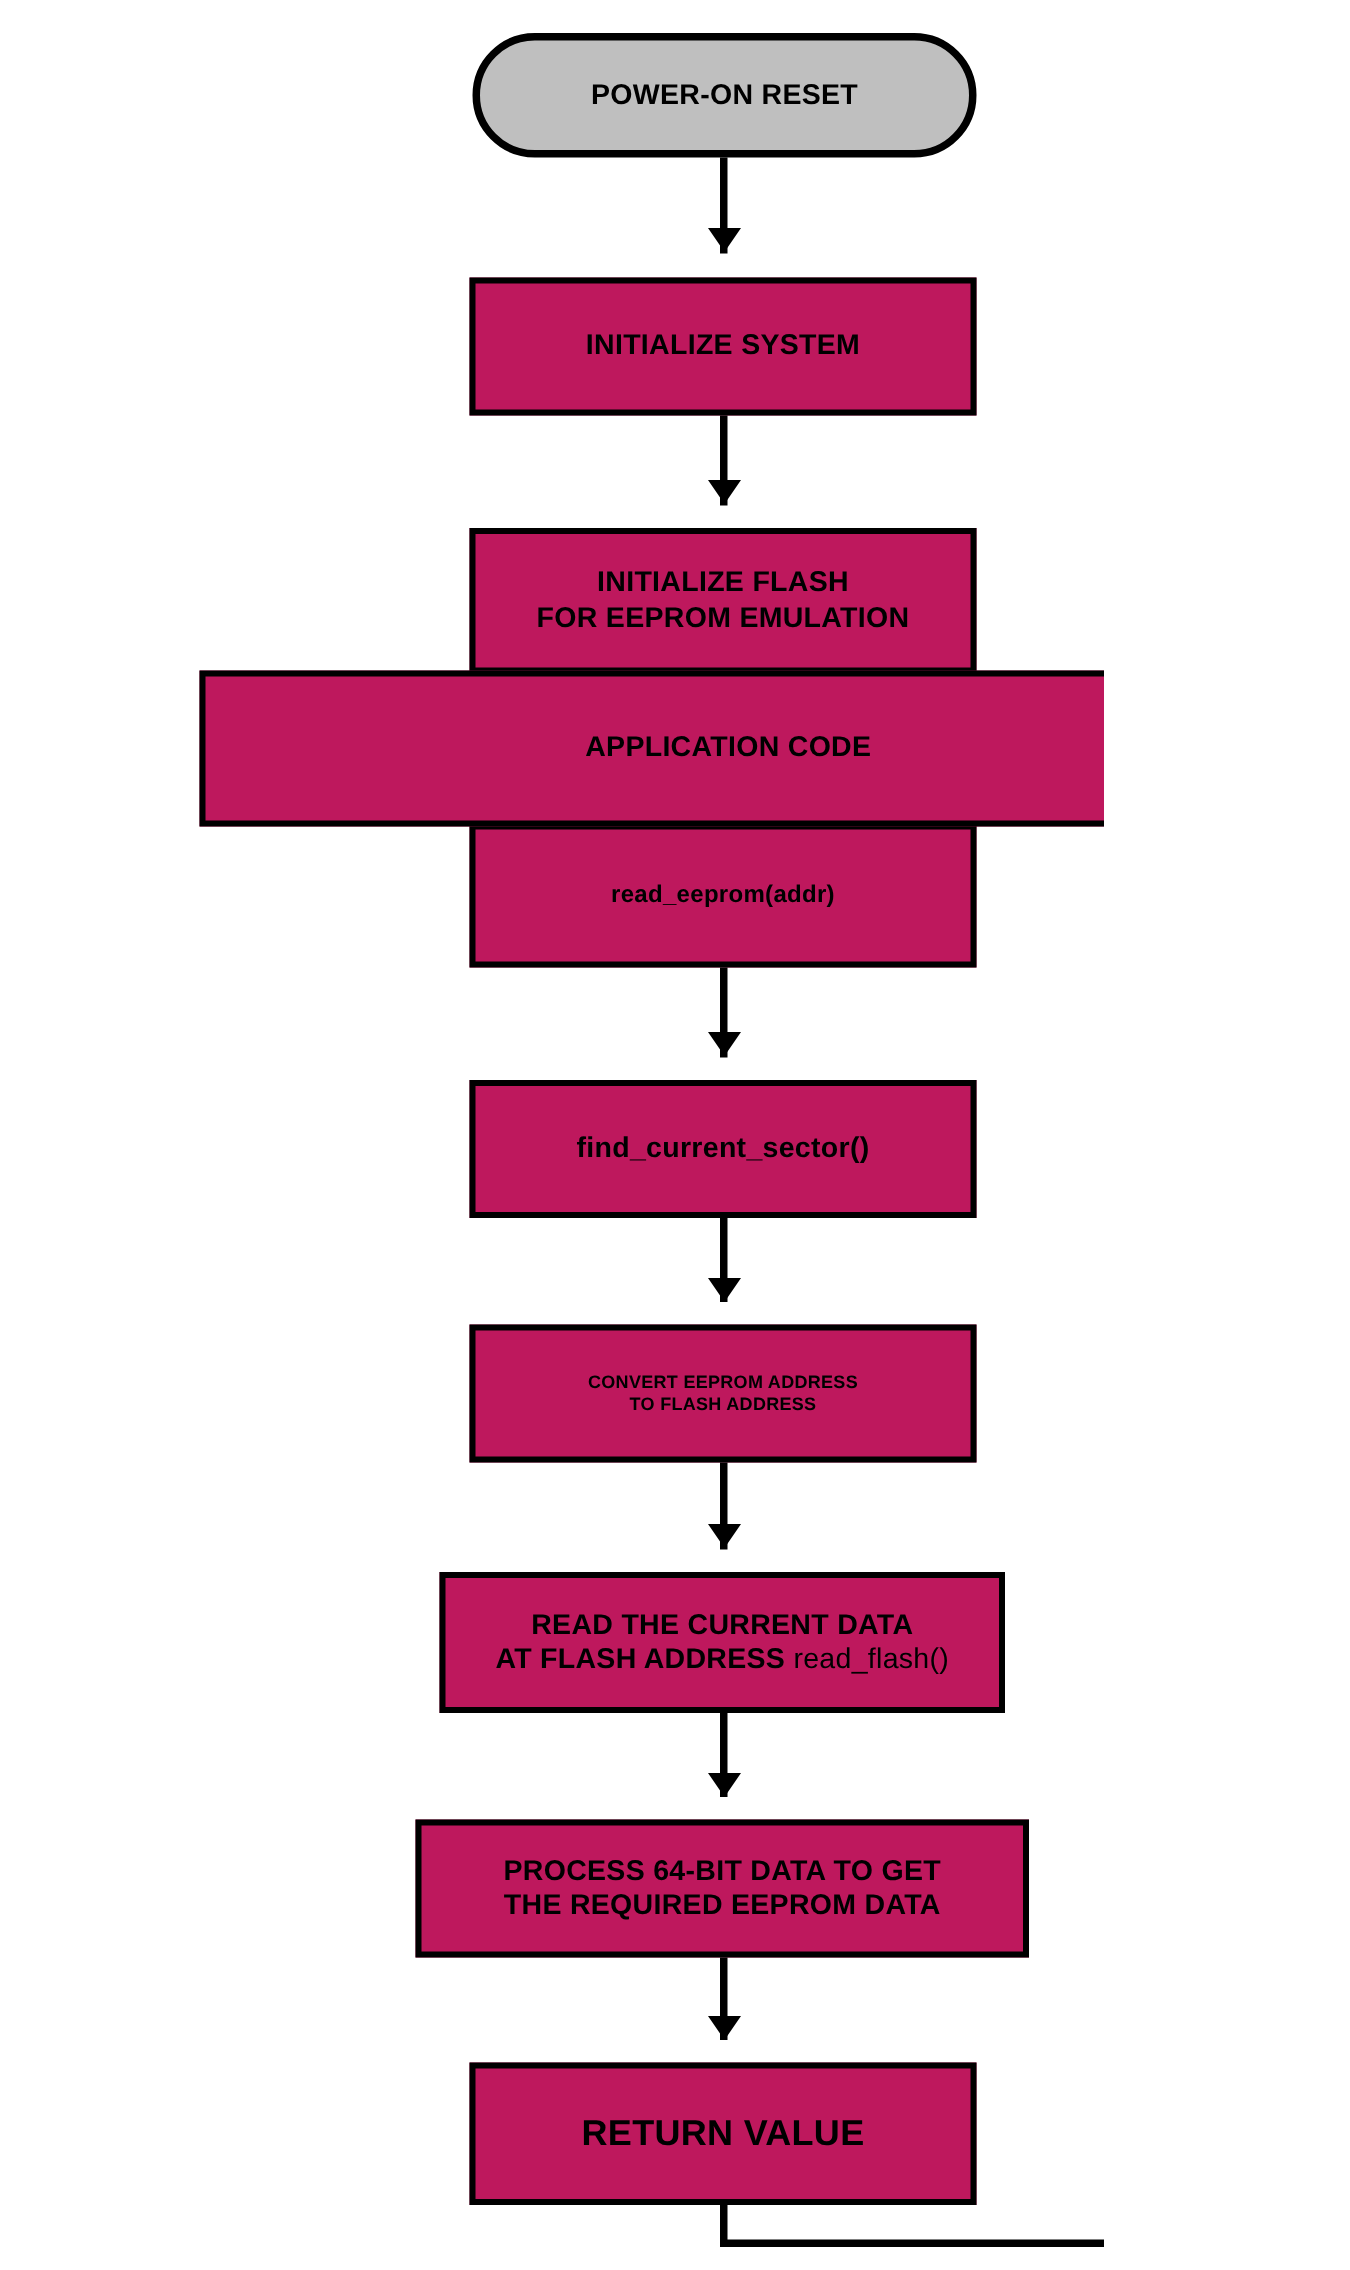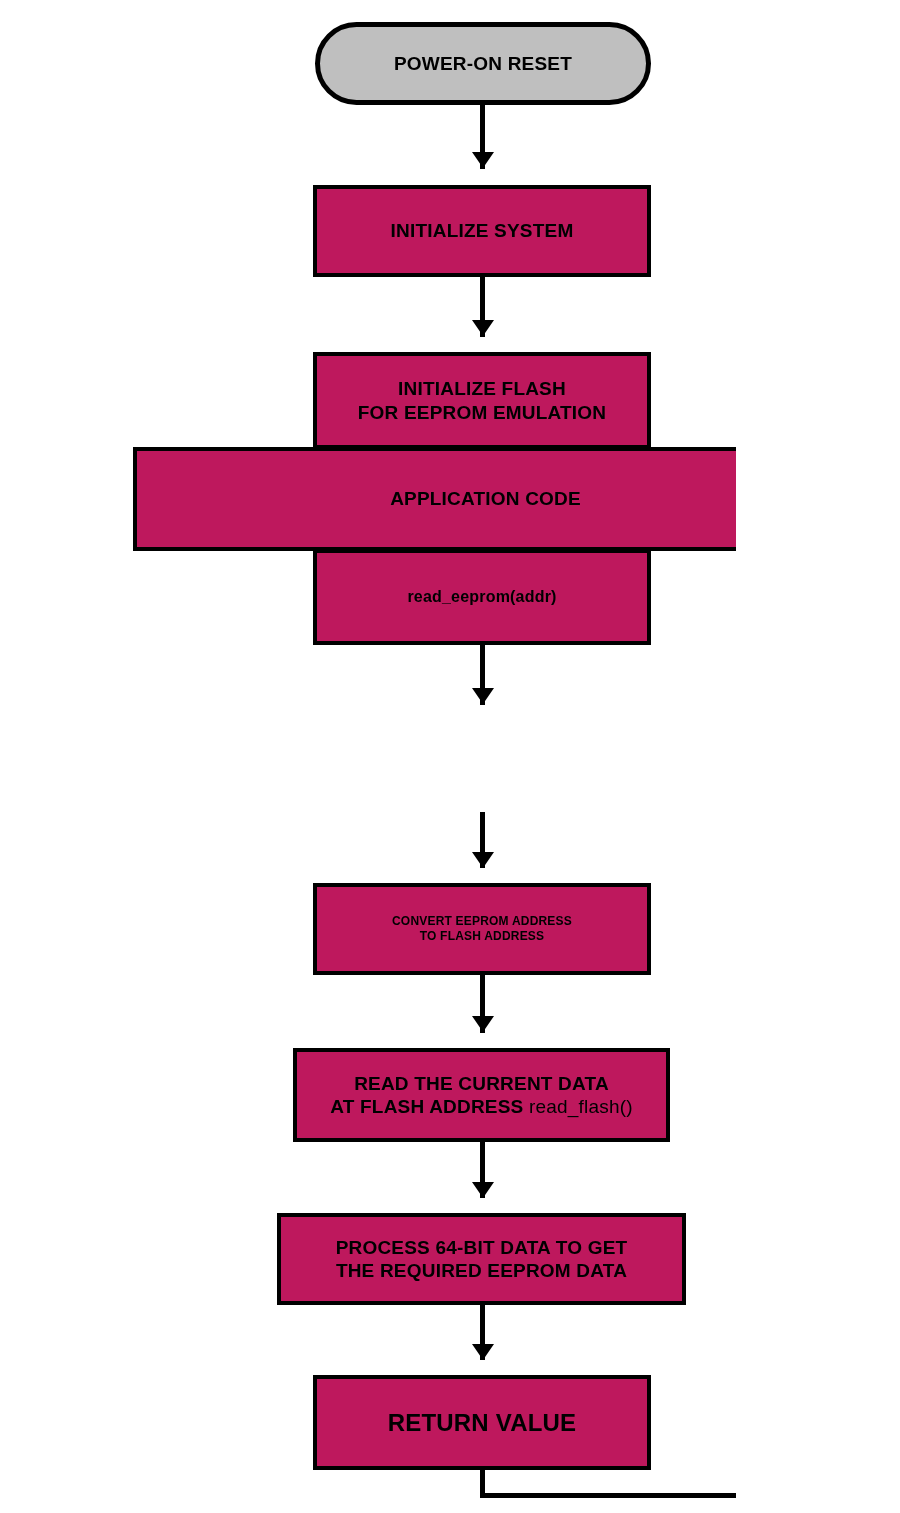--- a/index.html
+++ b/index.html
@@ -142,20 +142,23 @@
     <span class="txt">read_eeprom(addr)</span>
   </div>
 
   <div class="node bold n-app-code">
     <span class="txt">APPLICATION CODE</span>
   </div>
 
   <div class="vline c3"></div>
   <div class="arrowhead-down c3-head"></div>
 
+  <div class="node bold n-find-sector">
+    <span class="txt">find_current_sector()</span>
+  </div>
 
   <div class="vline c4"></div>
   <div class="arrowhead-down c4-head"></div>
 
   <div class="node bold n-convert">
     <span class="txt">CONVERT EEPROM ADDRESS
 TO FLASH ADDRESS</span>
   </div>
 
   <div class="vline c5"></div>

